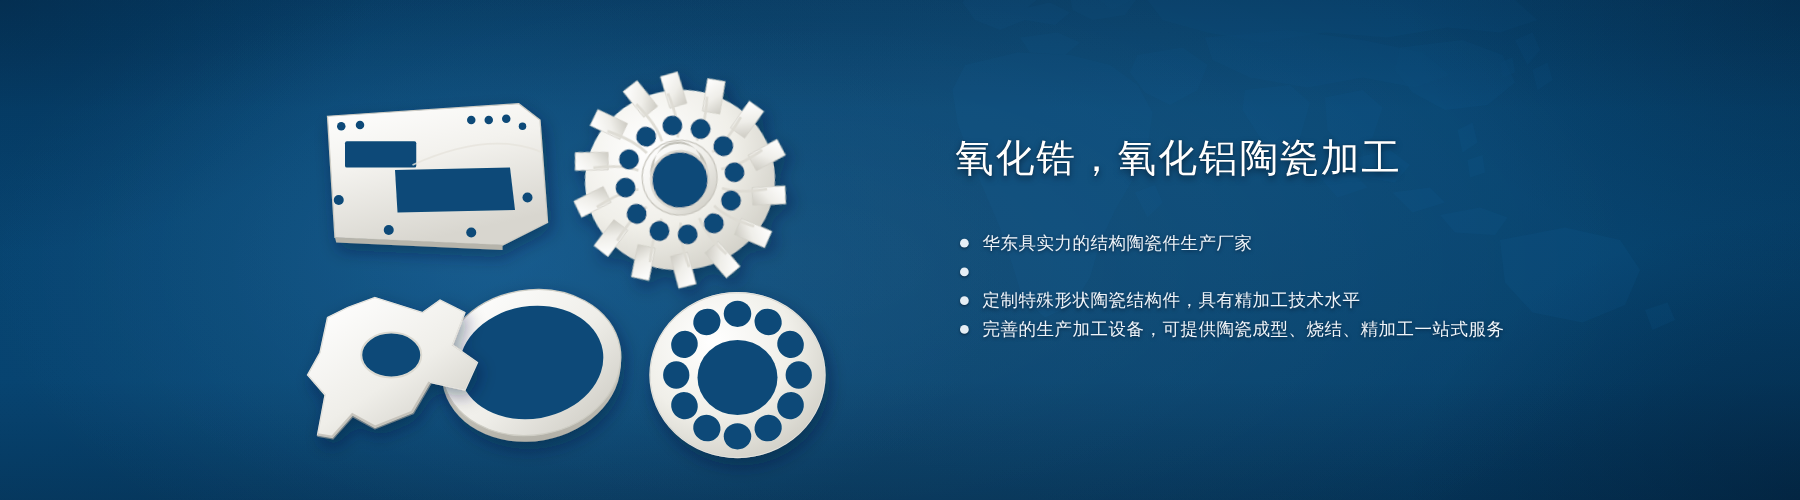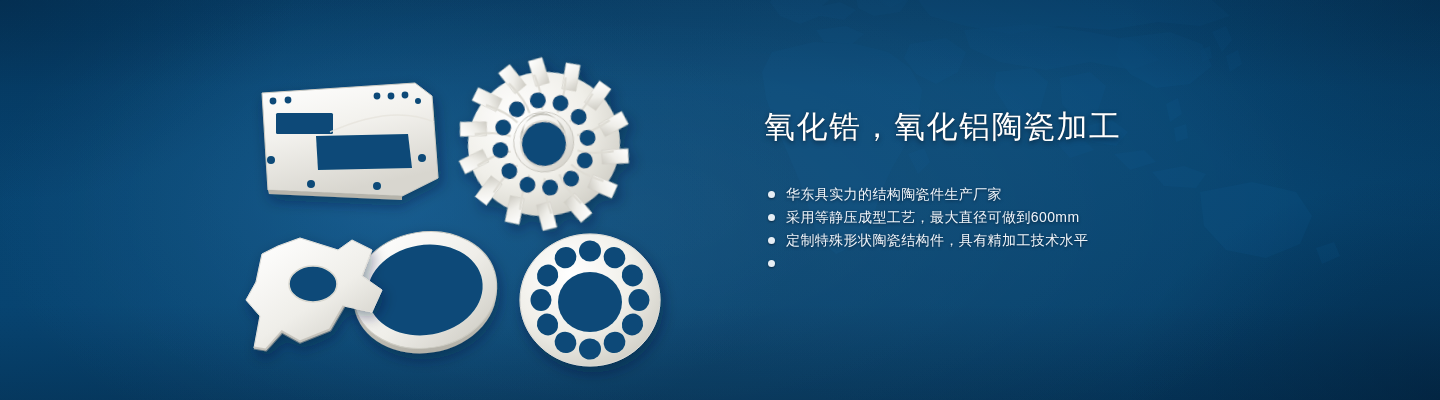--- a/index.html
+++ b/index.html
@@ -402,25 +402,25 @@
   <div class="copy">
     <div class="headline">氧化锆，氧化铝陶瓷加工</div>
 
     <ul class="bullets">
       <li class="bullet">
         <span class="dot"></span>
         <span class="bullet-text">华东具实力的结构陶瓷件生产厂家</span>
       </li>
       <li class="bullet">
         <span class="dot"></span>
-        <span class="bullet-text">采用等静压成型工艺，最大直径可做到600mm</span>
       </li>
       <li class="bullet">
         <span class="dot"></span>
         <span class="bullet-text">定制特殊形状陶瓷结构件，具有精加工技术水平</span>
       </li>
       <li class="bullet">
         <span class="dot"></span>
+        <span class="bullet-text">完善的生产加工设备，可提供陶瓷成型、烧结、精加工一站式服务</span>
       </li>
     </ul>
   </div>
 
 </div>
 
 </body></html>

